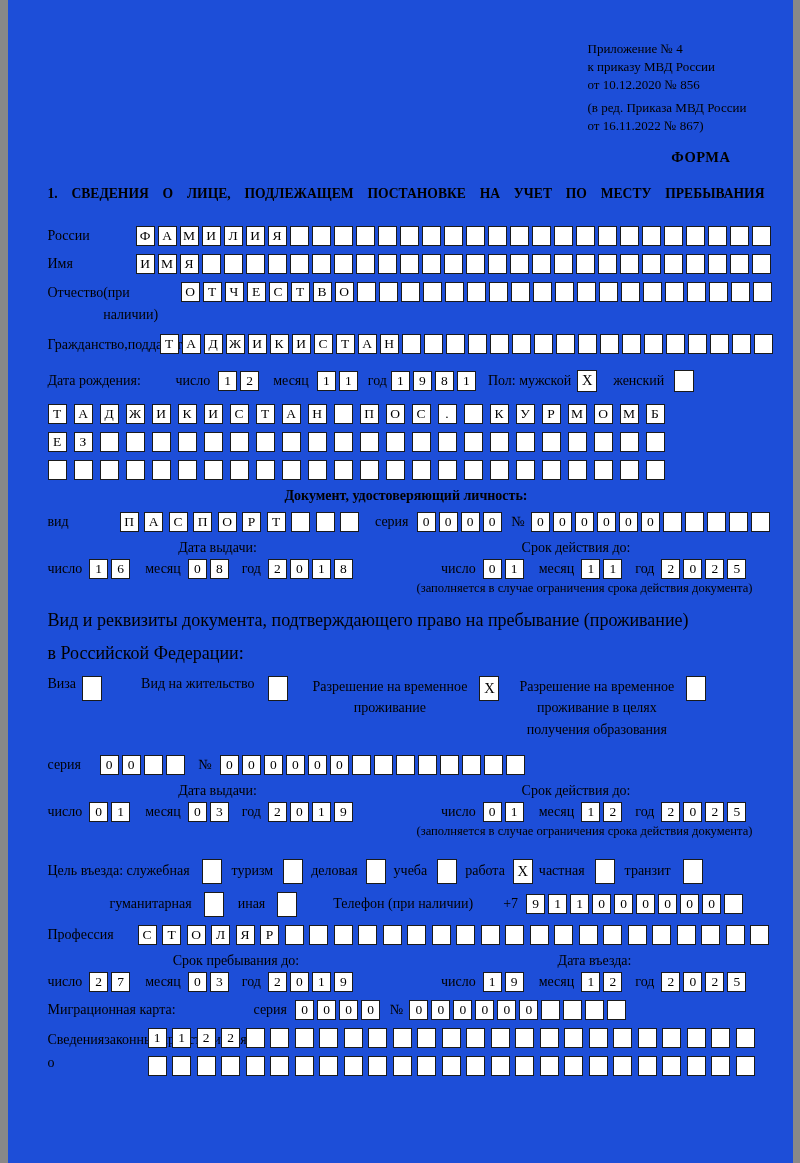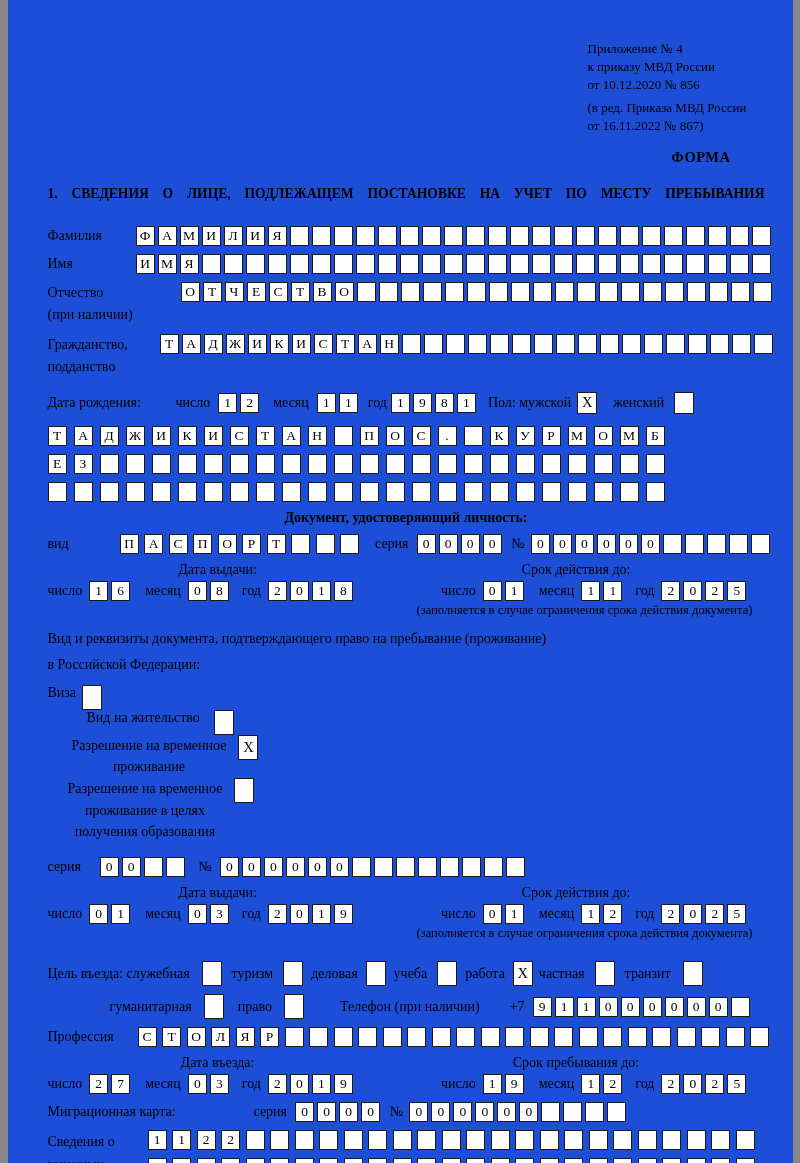--- a/index.html
+++ b/index.html
@@ -12,39 +12,39 @@
   .hdr { margin-left:540px; width:200px; font-size:13px; line-height:1.4; }
   .hdr .l2 { margin-top:4px; }
   .forma { margin-top:14px; text-align:right; padding-right:34px; font-weight:bold; font-size:14.5px; letter-spacing:.5px; }
   .title { margin-top:16px; text-align:center; font-weight:bold; font-size:15.5px; line-height:1.5; }
   .uline { display:inline-block; width:62px; border-bottom:2.5px solid #222; margin-left:10px; vertical-align:baseline; height:12px;}
   .sechead { margin-top:20px; font-weight:bold; font-size:13.6px; text-align:justify; text-align-last:justify; }
 
   .frow { display:flex; align-items:flex-start; margin-bottom:8px; }
   .vc { align-items:center; }
   .lbl { font-size:14px; line-height:20px; flex:none; }
-  .lblcol { flex:none; display:flex; flex-direction:column; font-size:14px; line-height:22px; }
+  .lblcol { flex:none; display:flex; flex-direction:row; font-size:14px; line-height:22px; }
   .boxes { display:flex; gap:3px; flex:none; }
   .boxes.g5 { gap:5.5px; }
   .boxes.g7 { gap:7px; }
   .cb { width:19px; height:20px; border:1.5px solid #1a1a1a; box-sizing:border-box;
         display:flex; align-items:center; justify-content:center;
         font-size:13.5px; font-family:"Liberation Serif", serif; flex:none; background:#fff; }
   .chk { width:20px; height:25px; border:1.5px solid #1a1a1a; box-sizing:border-box;
         display:inline-flex; align-items:center; justify-content:center;
         font-size:14.5px; flex:none; background:#fff; }
   .chk.sm { height:22px; }
   .bcol { display:flex; flex-direction:column; gap:8px; }
   .dochead { text-align:center; font-weight:bold; font-size:14px; margin:4px 0 8px; }
   .dheads { display:flex; font-size:14px; margin-bottom:3px; }
   .dg { display:flex; align-items:center; gap:5px; flex:none; }
   .dg .lbl { margin-right:2px; }
   .note { text-align:right; padding-right:12px; font-size:12.6px; margin:-2px 0 10px; }
-  .para { font-size:14px; margin:4px 0 0; line-height:1.6; }
-  .opts { margin-top:8px; margin-bottom:14px;flex-direction:column; }
+  .para { font-size:18px; margin:4px 0 0; line-height:1.6; }
+  .opts { margin-top:8px; margin-bottom:14px; }
   .opt { display:flex; align-items:flex-start; font-size:14px; }
   .optlines { display:flex; flex-direction:column; text-align:center; line-height:1.55; }
 </style>
 </head>
 <body>
 
 <div class="page">
 
   <div class="hdr">
     <div>Приложение № 4</div>
@@ -52,21 +52,21 @@
     <div>от 10.12.2020 № 856</div>
     <div class="l2">(в ред. Приказа МВД России</div>
     <div>от 16.11.2022 № 867)</div>
   </div>
   <div class="forma">ФОРМА</div>
 
 
   <div class="sechead">1. СВЕДЕНИЯ О ЛИЦЕ, ПОДЛЕЖАЩЕМ ПОСТАНОВКЕ НА УЧЕТ ПО МЕСТУ ПРЕБЫВАНИЯ</div>
 
   <div class="frow" style="margin-top:24px">
-    <span class="lbl" style="width:88px">Фамилия</span>
+    <span class="lbl" style="width:88px">России</span>
     <span class="boxes">
         <span class="cb">Ф</span>
         <span class="cb">А</span>
         <span class="cb">М</span>
         <span class="cb">И</span>
         <span class="cb">Л</span>
         <span class="cb">И</span>
         <span class="cb">Я</span>
         <span class="cb"></span>
         <span class="cb"></span>
@@ -509,21 +509,21 @@
     <span class="chk" style="margin:0 6px 0 8px">X</span>
     <span class="lbl">частная</span>
     <span class="chk" style="margin:0 10px 0 10px"></span>
     <span class="lbl">транзит</span>
     <span class="chk" style="margin-left:12px"></span>
   </div>
 
   <div class="frow vc">
     <span class="lbl" style="margin-left:62px">гуманитарная</span>
     <span class="chk" style="margin:0 14px 0 12px"></span>
-    <span class="lbl">право</span>
+    <span class="lbl">иная</span>
     <span class="chk" style="margin:0 0 0 12px"></span>
     <span class="lbl" style="margin-left:36px">Телефон (при наличии)</span>
     <span class="lbl" style="margin:0 8px 0 30px">+7</span>
     <span class="boxes">
         <span class="cb">9</span>
         <span class="cb">1</span>
         <span class="cb">1</span>
         <span class="cb">0</span>
         <span class="cb">0</span>
         <span class="cb">0</span>
@@ -560,22 +560,22 @@
         <span class="cb"></span>
         <span class="cb"></span>
         <span class="cb"></span>
         <span class="cb"></span>
         <span class="cb"></span>
         <span class="cb"></span>
       </span>
   </div>
 
   <div class="dheads" style="margin-top:6px">
+    <span style="flex:1;text-align:center">Срок пребывания до:</span>
     <span style="width:340px;text-align:center">Дата въезда:</span>
-    <span style="flex:1;text-align:center">Срок пребывания до:</span>
   </div>
   <div class="frow vc">
     <span class="dg">
       <span class="lbl">число</span>
       <span class="boxes">
           <span class="cb">2</span>
           <span class="cb">7</span>
         </span>
       <span class="lbl" style="margin-left:10px">месяц</span>
       <span class="boxes">

